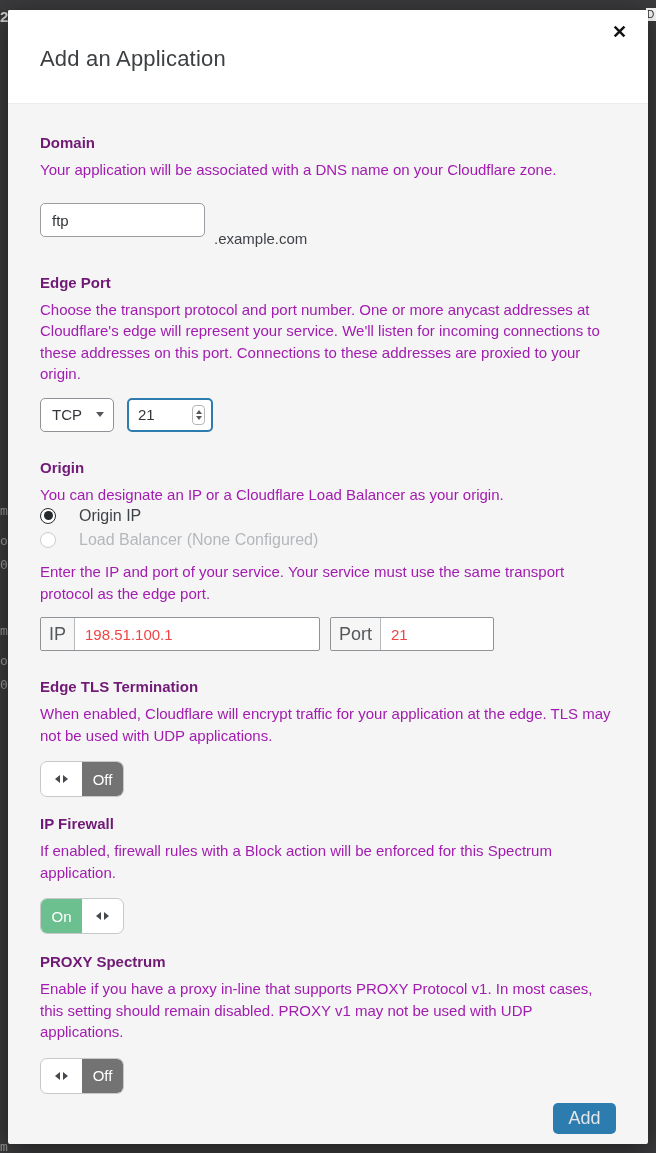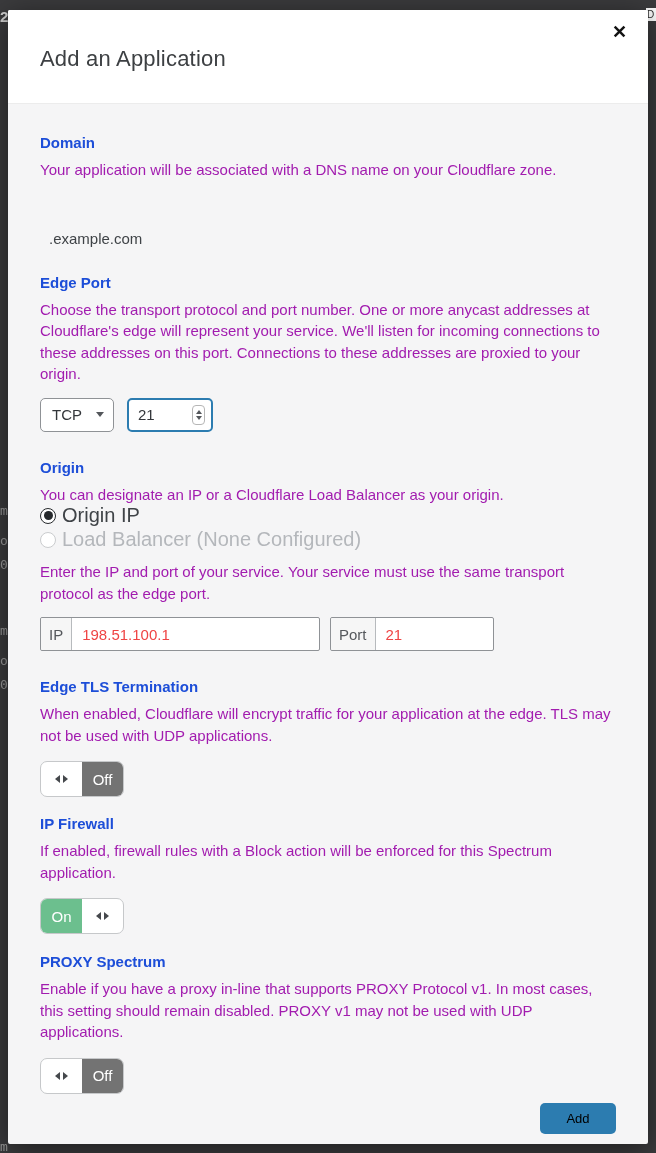--- a/index.html
+++ b/index.html
@@ -18,21 +18,21 @@
   .modal-header { height:93px; background:#ffffff; position:relative; }
   .modal-title { position:absolute; left:32px; top:36px; margin:0; font-size:22px; font-weight:400;
                  color:#3d4043; letter-spacing:.2px; }
   .close-btn { position:absolute; top:11px; right:19px; background:none; border:none; padding:2px;
                font-size:18px; font-weight:700; color:#121212; cursor:pointer; line-height:1; }
 
   .modal-body { padding:31px 32px 0 32px; background:#f5f5f6; border-top:1px solid #ececec; }
   .sec { margin-bottom:28px; }
   .sec-tls { margin-bottom:19px; }
   .sec-fw  { margin-bottom:20px; }
-  .sec h2 { margin:0 0 8px 0; font-size:15px; line-height:16px; font-weight:700; color:#1d4ed8; }
+  .sec h2 { margin:0 0 8px 0; font-size:15px; line-height:16px; font-weight:700; color:#701a75; }
   .sec p  { margin:0 0 13px 0; font-size:15px; line-height:21.5px; color:#a21caf; max-width:578px; }
   .sec p.tight { margin-bottom:2px; }
 
   .row { display:flex; align-items:center; }
 
   .tb { height:34px; border:1px solid #999da1; border-radius:5px; background:#fff;
         font-family:"Liberation Sans",sans-serif; font-size:15px; color:#33363a; padding:0 11px; }
   .domain-input { width:165px; }
   .suffix { margin-left:9px; font-size:15px; color:#3f4347;margin-top:36px; }
 
@@ -47,52 +47,52 @@
   .number-box input { border:none; background:none; width:52px; padding:0 0 0 9px;
                       font-family:"Liberation Sans",sans-serif; font-size:15px; color:#33363a; }
   .stepper { position:absolute; right:6px; top:5px; width:13px; height:20px; background:#fff;
              border:1px solid #b6b6b6; border-radius:4px; display:flex; flex-direction:column;
              align-items:center; justify-content:center; gap:2px; cursor:pointer; }
   .tri-up   { width:0; height:0; border-left:3px solid transparent; border-right:3px solid transparent;
               border-bottom:4px solid #54575b; }
   .tri-down { width:0; height:0; border-left:3px solid transparent; border-right:3px solid transparent;
               border-top:4px solid #54575b; }
 
-  .radio-row { display:flex; align-items:center; gap:6px; height:17px; margin-bottom:7px;
-               font-size:20px; color:#3f4347; cursor:pointer; }
+  .radio-row { display:flex; align-items:center; gap:23px; height:17px; margin-bottom:7px;
+               font-size:16px; color:#3f4347; cursor:pointer; }
   .radio { width:16px; height:16px; border-radius:50%; border:1.5px solid #26292c; position:relative;
            background:#fff; flex:0 0 16px; }
   .radio.checked::after { content:""; position:absolute; inset:2.5px; border-radius:50%; background:#26292c; }
   .radio.disabled { border-color:#caccce; }
   .radio-label-disabled { color:#b4b7bb; }
 
   .ipport-row { display:flex; gap:10px; margin-top:0; }
   .prefix-group { display:flex; height:34px; background:#fff; border:1px solid #8f9296; border-radius:2px; }
-  .prefix { background:#f6f6f6; border-right:1px solid #b7babd; color:#55585c; font-size:15px;
+  .prefix { background:#f6f6f6; border-right:1px solid #b7babd; color:#55585c; font-size:18px;
             display:flex; align-items:center; padding:0 8px; border-radius:2px 0 0 2px; }
   .prefix-group input { border:none; background:none; font-family:"Liberation Sans",sans-serif;
                         font-size:15px; color:#ef4444; padding:0 10px; flex:1; min-width:0; }
   .ip-group { width:280px; }
   .port-group { width:164px; }
 
   .toggle { display:flex; width:84px; height:36px; border-radius:7px; overflow:hidden;
             border:1px solid #c6c8ca; background:#fff; margin-top:15px; cursor:pointer; }
   .t-half { width:42px; display:flex; align-items:center; justify-content:center;
             font-size:15px; color:#fff; }
   .t-gray  { background:#737373; }
   .t-green { background:#6cbf8e; }
   .arrows { display:flex; gap:3px; align-items:center; }
   .tri-l { width:0; height:0; border-top:4px solid transparent; border-bottom:4px solid transparent;
            border-right:5px solid #45484c; }
   .tri-r { width:0; height:0; border-top:4px solid transparent; border-bottom:4px solid transparent;
            border-left:5px solid #45484c; }
 
   .footer { display:flex; justify-content:flex-end; margin-top:9px; }
-  .add-btn { width:76px; height:31px; background:#2c7cb0; color:#000000; border:none; border-radius:5px;
-             font-family:"Liberation Sans",sans-serif; font-size:13px; cursor:pointer; }
+  .add-btn { width:63px; height:31px; background:#2c7cb0; color:#e5e5e5; border:none; border-radius:5px;
+             font-family:"Liberation Sans",sans-serif; font-size:18px; cursor:pointer; }
 </style>
 </head>
 <body>
 
 <div class="backdrop">
   <span class="frag frag-top" style="left:0; top:8px;">2</span>
   <span class="frag" style="left:0; top:503px;">m</span>
   <span class="frag" style="left:0; top:533px;">or</span>
   <span class="frag" style="left:0; top:557px;">0</span>
   <span class="frag" style="left:0; top:623px;">m</span>
@@ -107,20 +107,21 @@
     <h1 class="modal-title">Add an Application</h1>
     <button class="close-btn">✕</button>
   </div>
 
   <div class="modal-body">
 
     <div class="sec">
       <h2>Domain</h2>
       <p>Your application will be associated with a DNS name on your Cloudflare zone.</p>
       <div class="row">
+        <input class="tb domain-input" type="text" value="ftp" style="">
         <span class="suffix">.example.com</span>
       </div>
     </div>
 
     <div class="sec">
       <h2>Edge Port</h2>
       <p>Choose the transport protocol and port number. One or more anycast addresses at Cloudflare's edge will represent your service. We'll listen for incoming connections to these addresses on this port. Connections to these addresses are proxied to your origin.</p>
       <div class="row">
         <div class="select-box">
           <span>TCP</span>

